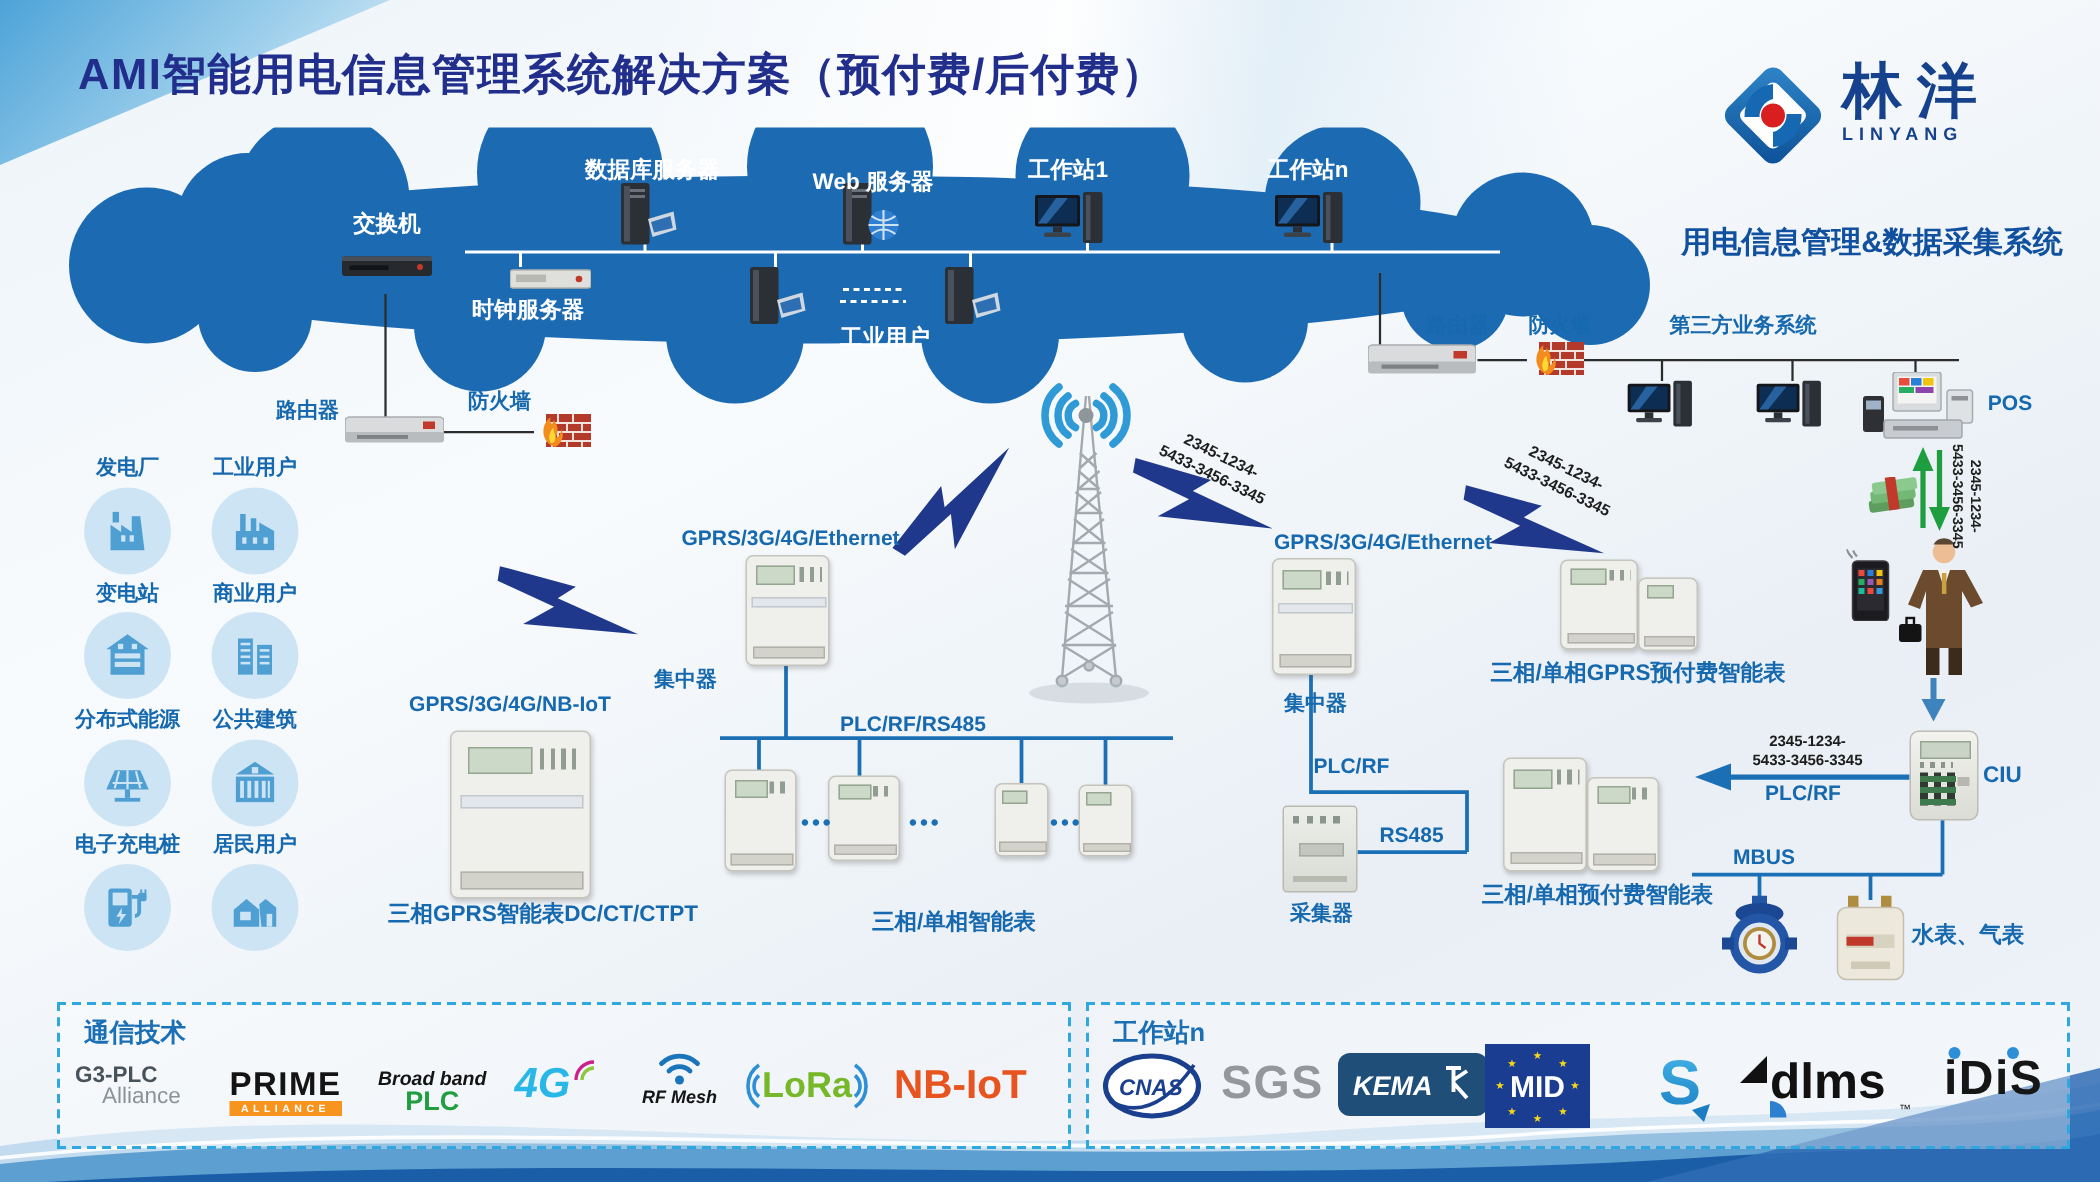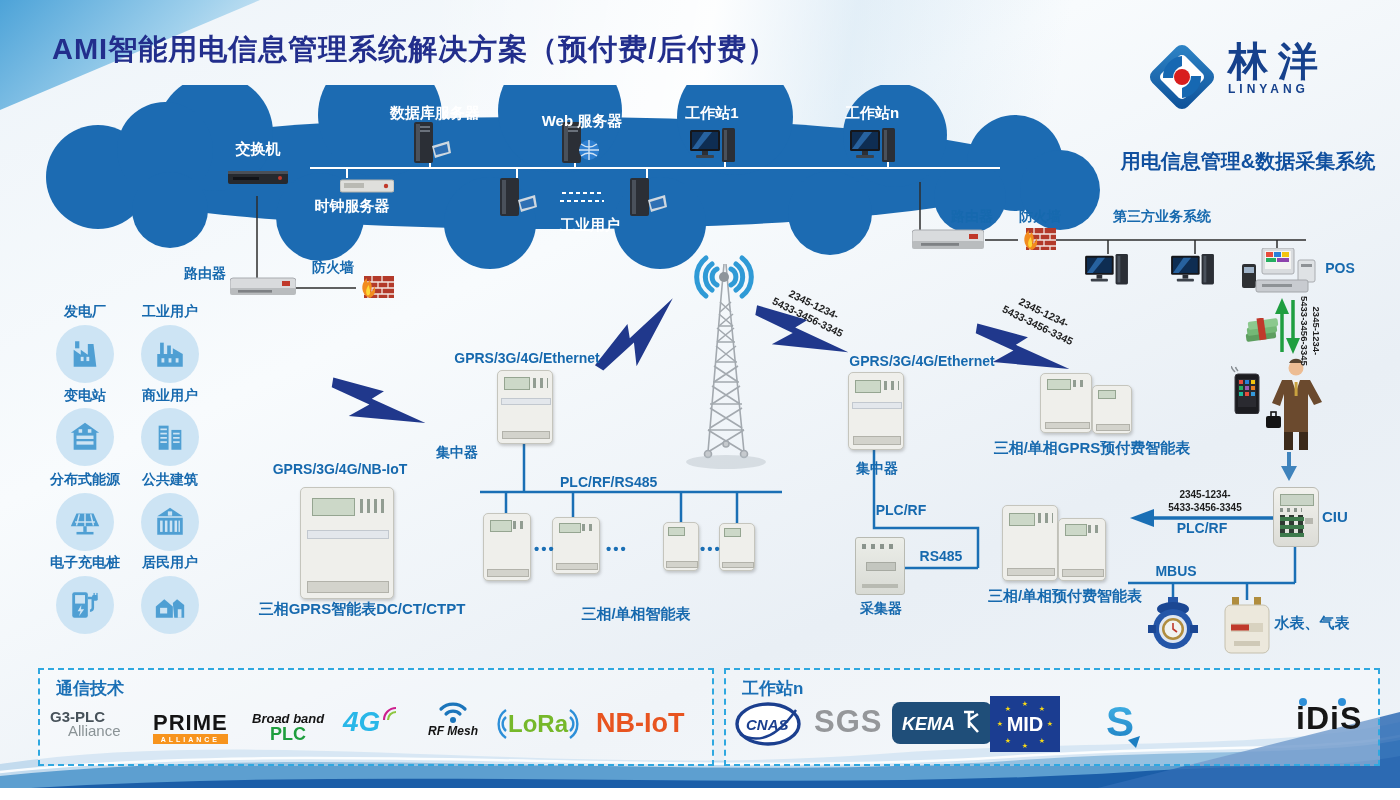--- a/index.html
+++ b/index.html
@@ -682,20 +682,28 @@
             <linearGradient id="sg" x1="0" y1="0" x2="0" y2="1">
           <stop offset="0" stop-color="#45b6e8"></stop>
               <stop offset="1" stop-color="#1b7ec2"></stop>
             </linearGradient>
           </defs>
         <text x="26" y="40" text-anchor="middle" font-size="42" font-weight="900" fill="url(#sg)" font-family="Liberation Sans,sans-serif">S</text>
         <polygon points="34,44 46,40 42,52" fill="#1b7ec2"></polygon>
       </svg>
     </div>
 
+    <div class="logo-item" style="left:432px;top:26px;">
+      <svg width="120" height="54" viewBox="0 0 120 54">
+        <polygon points="2,26 20,8 20,26" fill="#111111"></polygon>
+        <text x="22" y="36" font-size="33" font-weight="900" fill="#111111" font-family="Liberation Sans,sans-serif">dlms</text>
+        <path d="M22,38 a11,11 0 0 1 11,11 L22,49 Z" fill="#2d7fd0"></path>
+        <text x="108" y="46" font-size="8" fill="#111111" font-family="Liberation Sans,sans-serif">™</text>
+      </svg>
+    </div>
 
     <div class="logo-item" style="left:570px;top:30px;">
       <div style="position:relative;font-size:32px;font-weight:900;color:#161616;letter-spacing:1px;">
         <span>iDiS</span>
         <span style="position:absolute;left:3px;top:-2px;width:8px;height:8px;border-radius:50%;background:#2d8fd8;"></span>
         <span style="position:absolute;left:42px;top:-2px;width:8px;height:8px;border-radius:50%;background:#2d8fd8;"></span>
       </div>
     </div>
   </div>
 

